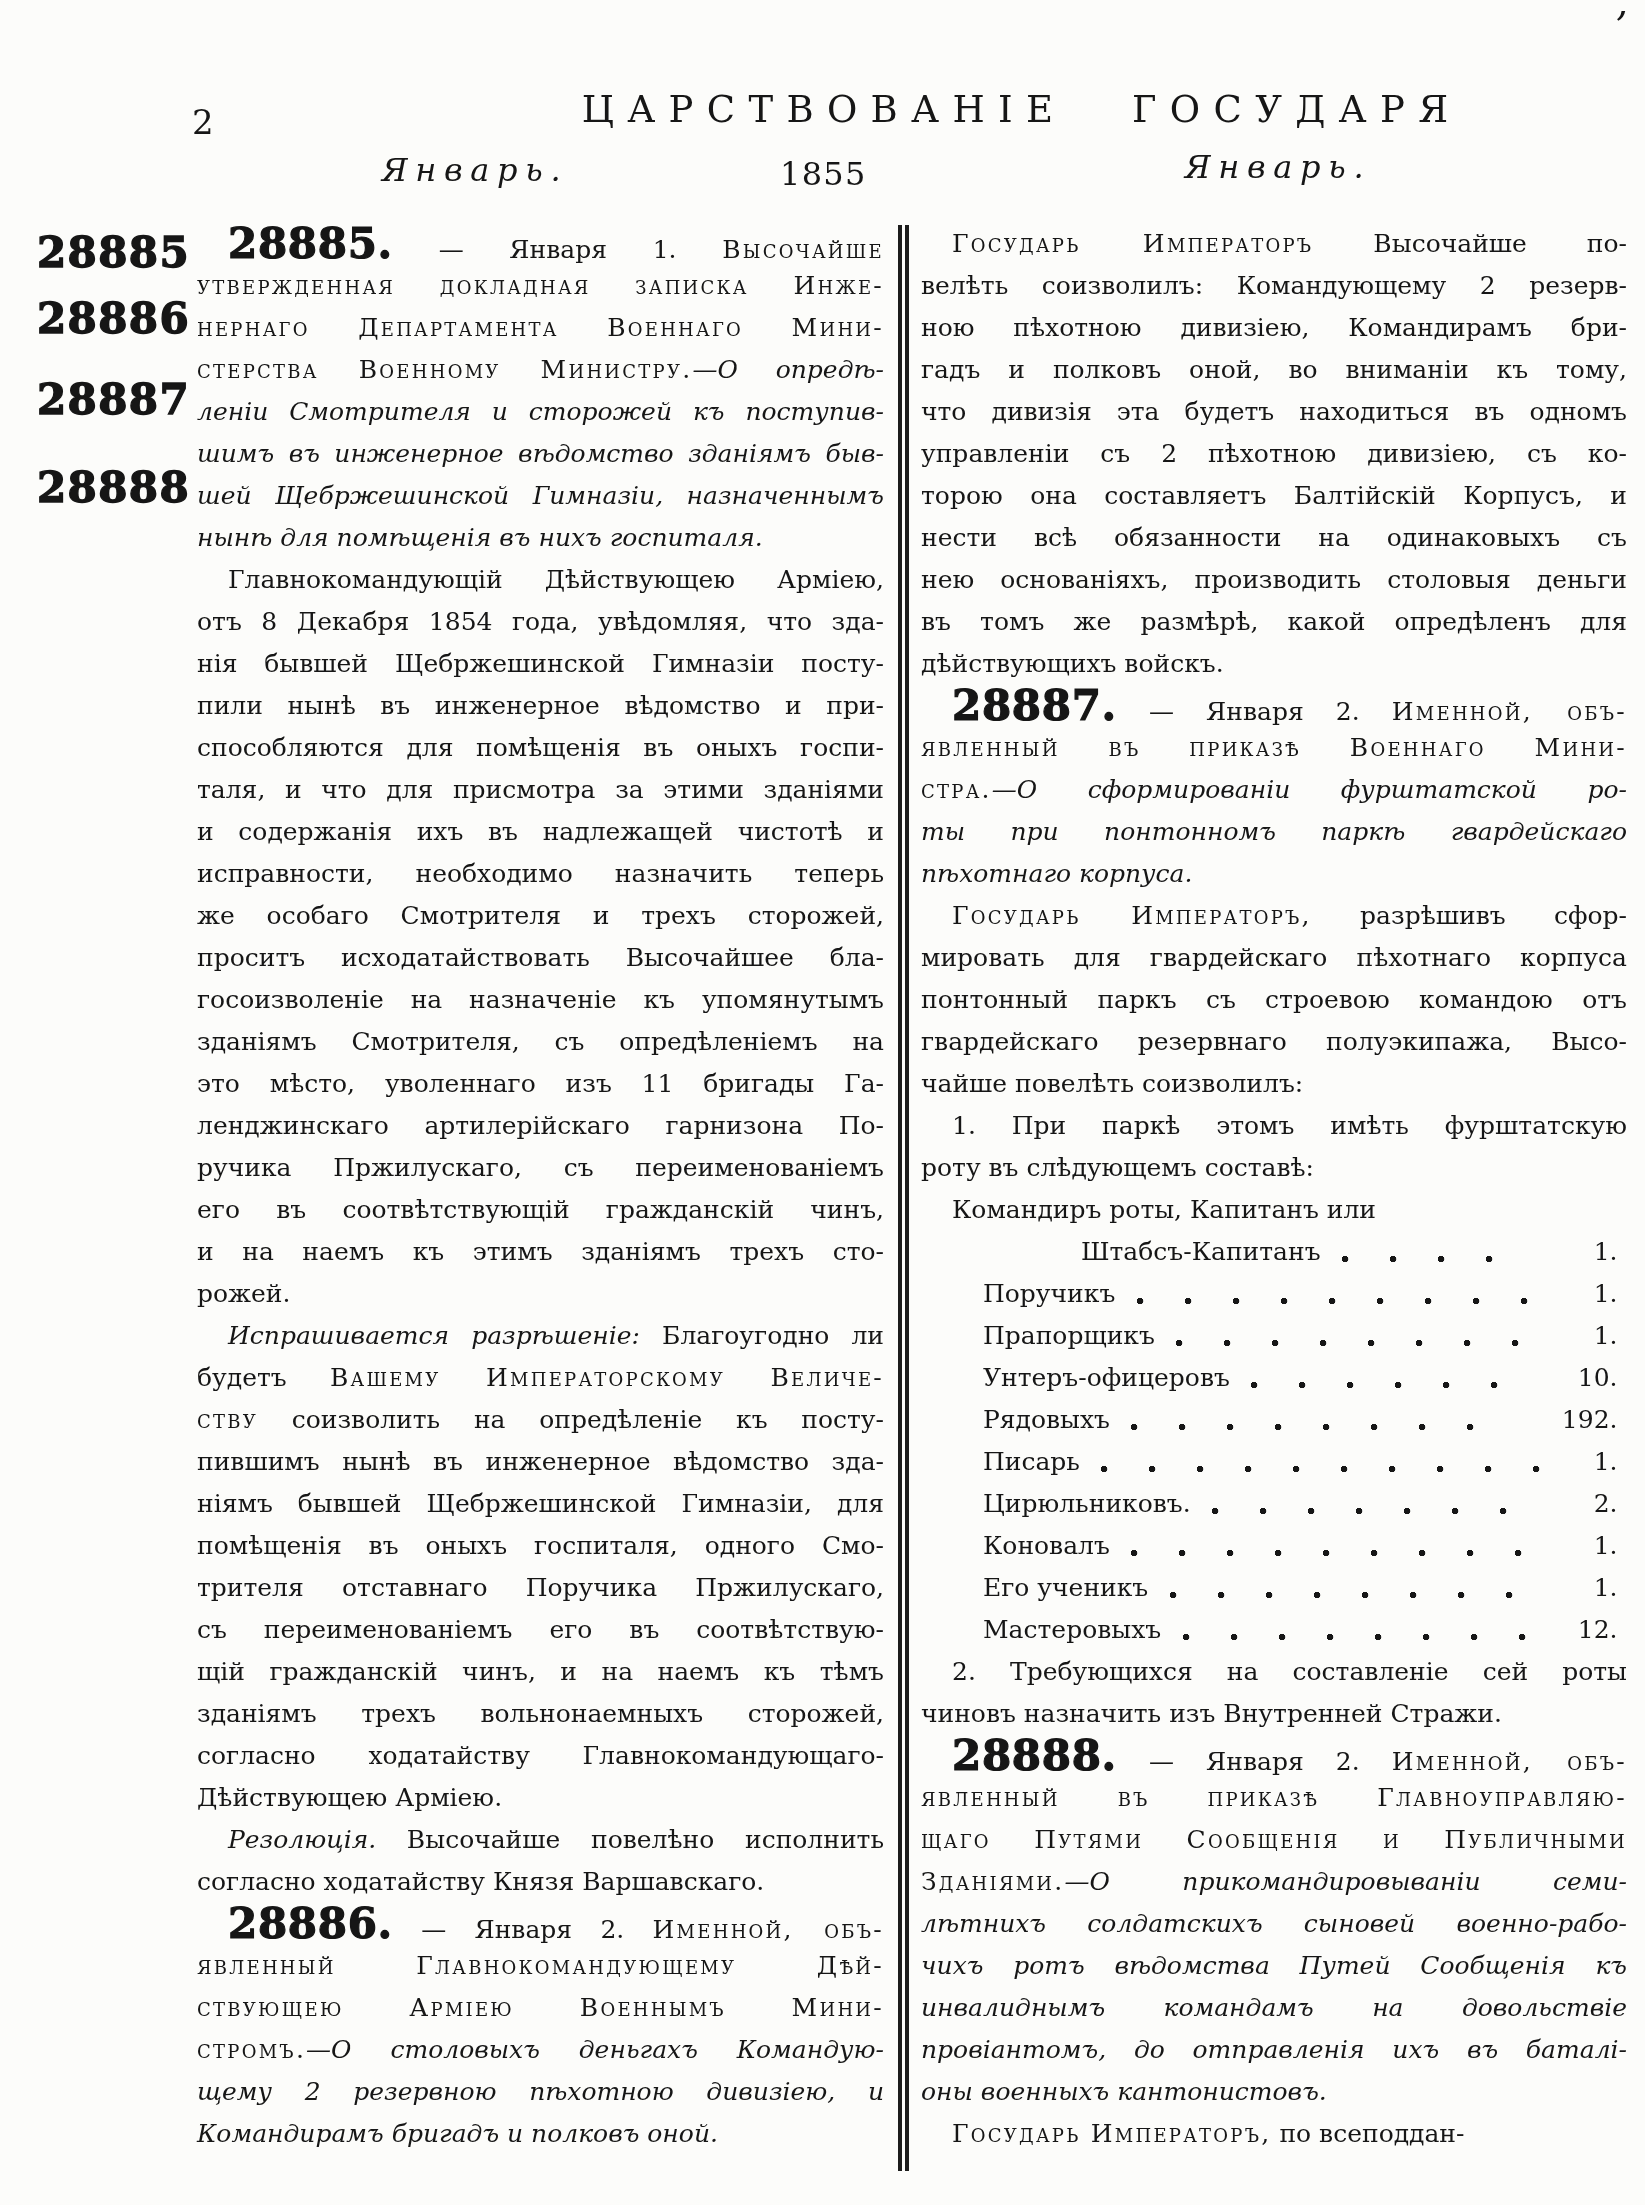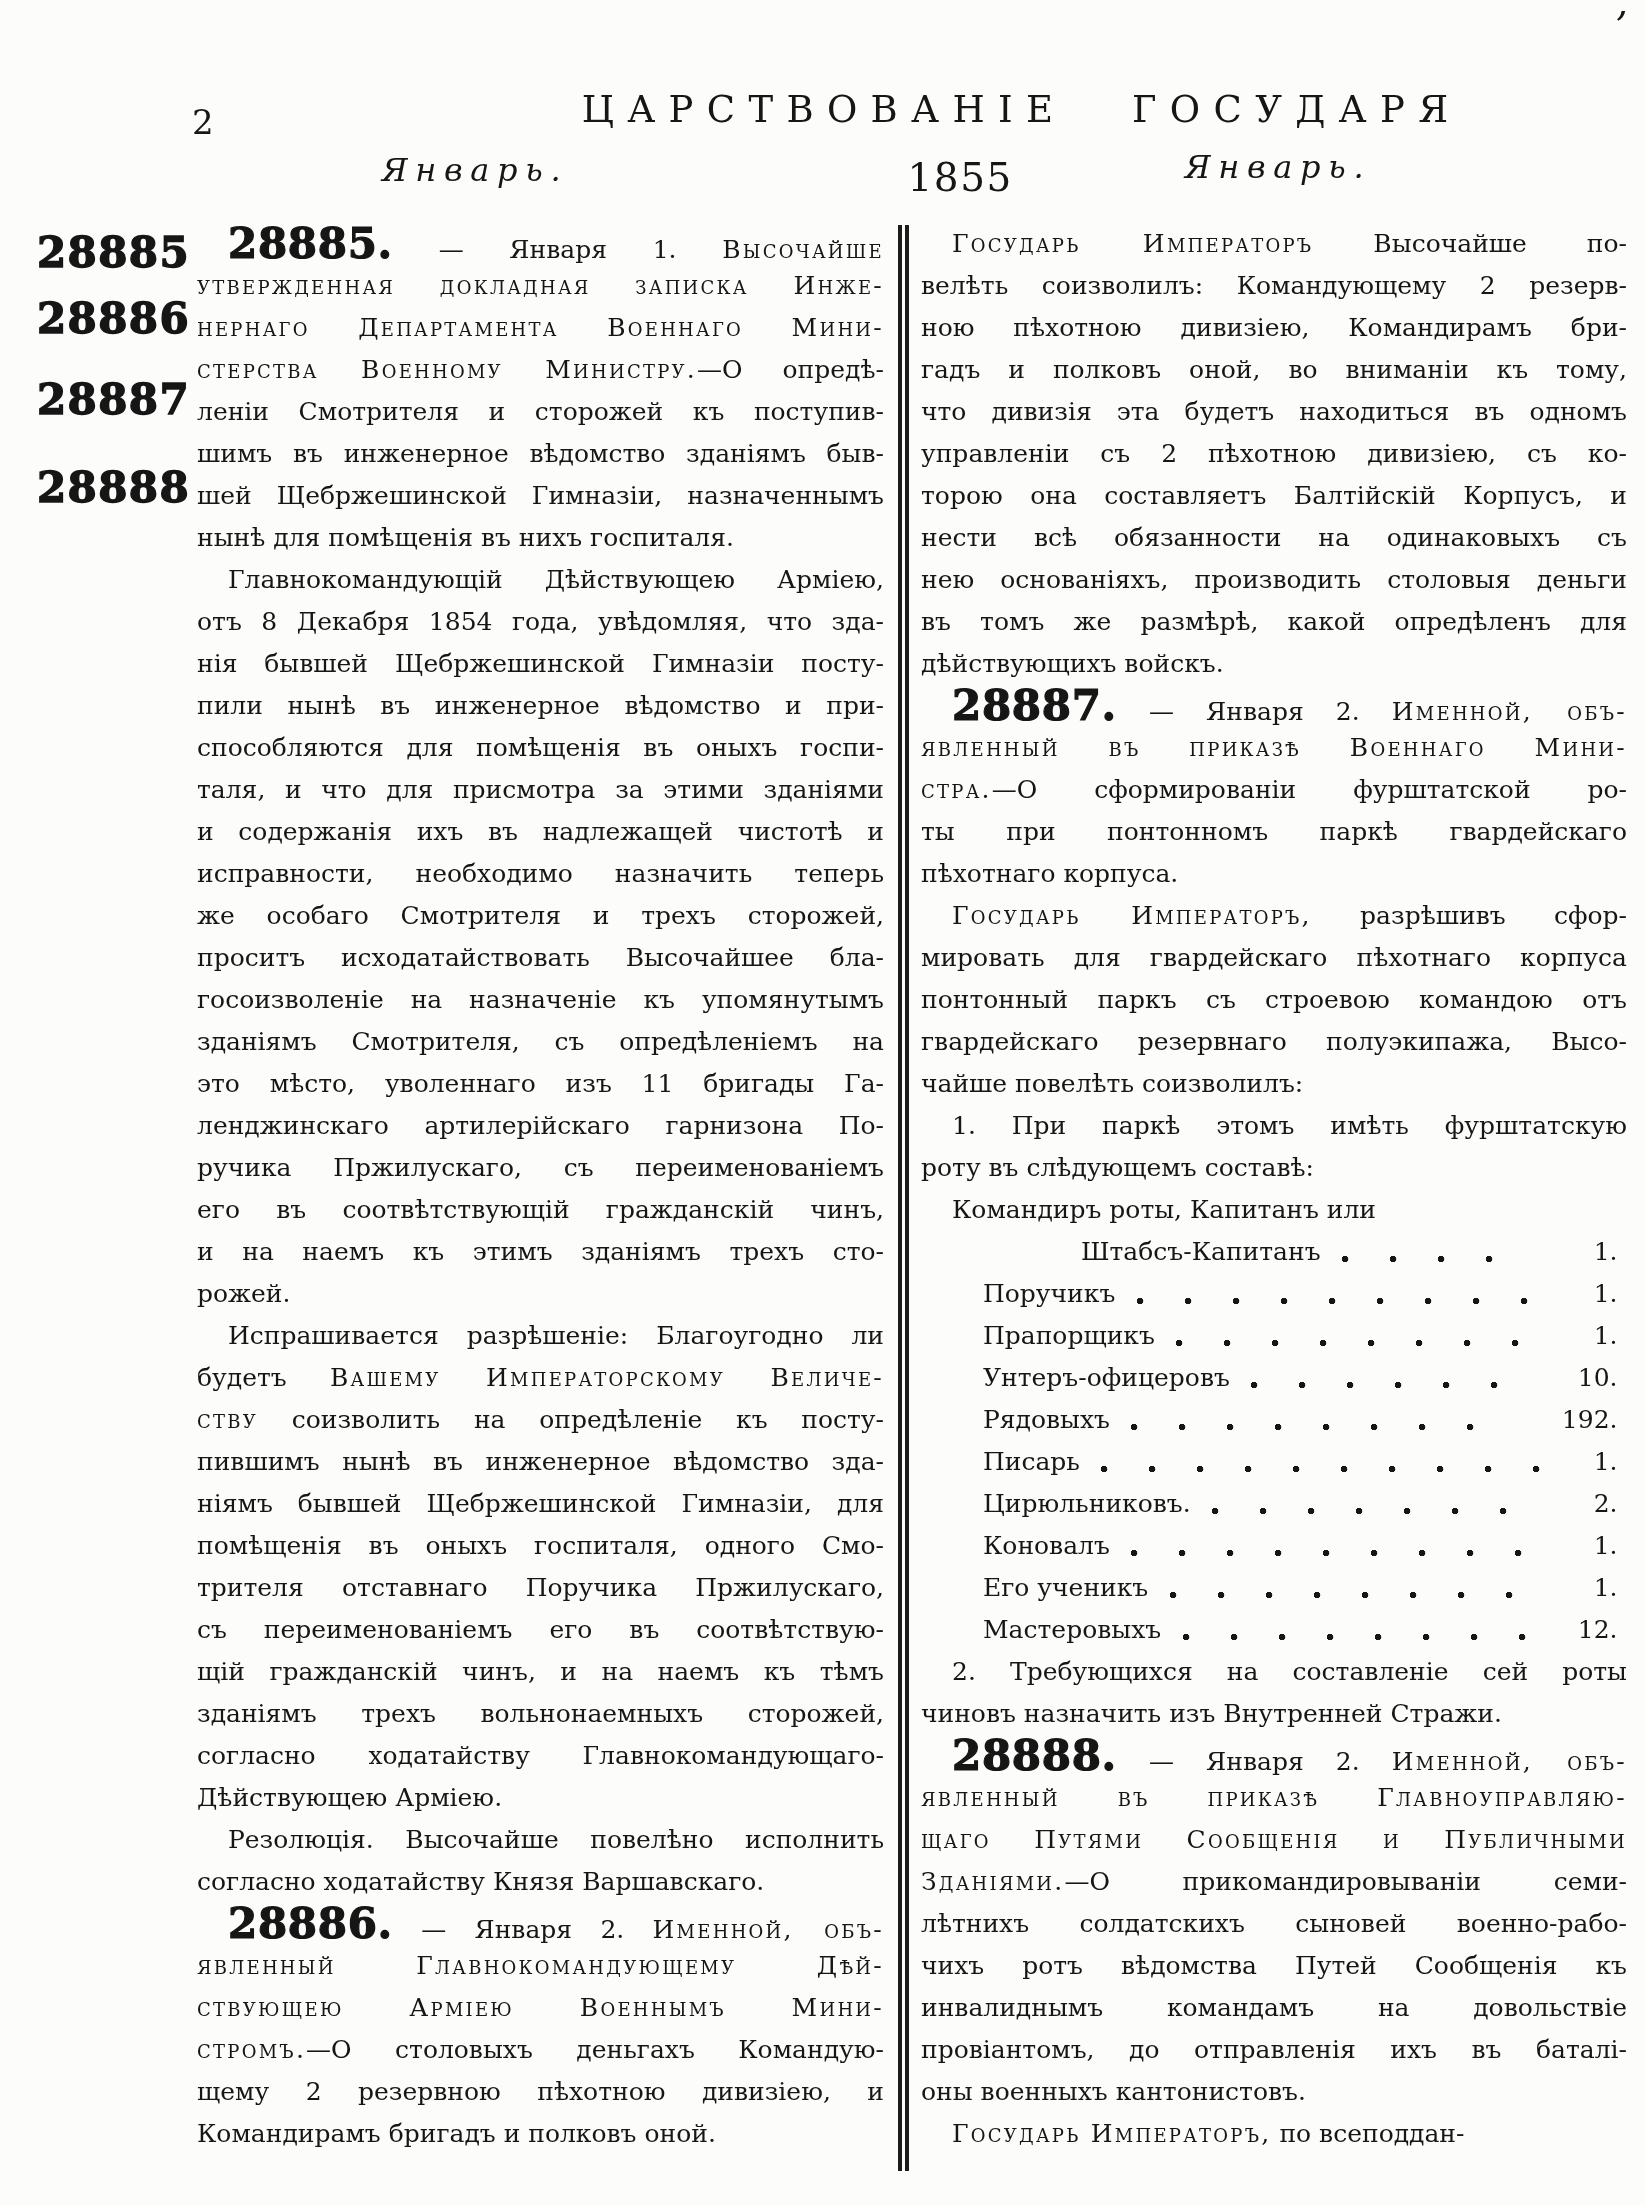--- a/index.html
+++ b/index.html
@@ -11,22 +11,22 @@
   }
   
   .page-number { position:absolute; left:192px; top:102px; font-size:34px; }
   .header-title {
     position:absolute; left:526px; top:88px; width:991px;
     text-align:center; font-size:37px; letter-spacing:0.36em; word-spacing:1.1em;
     white-space:nowrap;
   }
   .month-left  { position:absolute; left:336px;  top:151px; width:278px; text-align:center;
                  font-style:italic; font-size:32px; letter-spacing:0.24em; }
-  .year        { position:absolute; left:853px; top:155px; width:160px; text-align:right;
-                 font-size:39px; letter-spacing:0.04em; }
+  .year        { position:absolute; left:780px; top:155px; width:160px; text-align:left;
+                 font-size:32px; letter-spacing:0.04em; }
   .month-right { position:absolute; left:1139px; top:148px; width:278px; text-align:center;
                  font-style:italic; font-size:32px; letter-spacing:0.24em; }
   .corner-mark { position:absolute; left:1615px; top:4.1px; font-size:39px; font-style:italic; }
 
   
   #margin-col .margin-num {
     position:absolute; left:37px; font-size:42px; line-height:42px;
     font-weight:bold; letter-spacing:1.4px; -webkit-text-stroke:1.4px #161616;
   }
   #margin-col .margin-num:nth-child(1){ top:232px; }
@@ -44,21 +44,21 @@
   .col { position:absolute; top:223px; }
   #col-left  { left:197px;  width:687px; }
   #col-right { left:921px; width:706px; }
 
   .line { height:42px; line-height:42px; font-size:25px; text-align:left; }
   .line.just { text-align:justify; text-align-last:justify; }
   .line.ind1 { text-indent:31px; }
   .line.ind2 { text-indent:80px; }
 
   .pl  { }
-  .it  { }
+  .it  { font-style:italic; }
   .sc  { font-variant:small-caps; letter-spacing:0.09em; }
   .num { font-size:42px; font-weight:bold; letter-spacing:0.7px; -webkit-text-stroke:1.2px #161616; }
 
   
   .line.leader { display:flex; align-items:center; text-align:left; }
   .leader .leader-label { white-space:nowrap; }
   .leader.ind1 .leader-label { padding-left:31px; }
   .leader.ind2 .leader-label { padding-left:80px; }
   .leader .leader-dots {
     flex:1 1 auto; height:8.1px; align-self:center; position:relative; top:6.8px;

